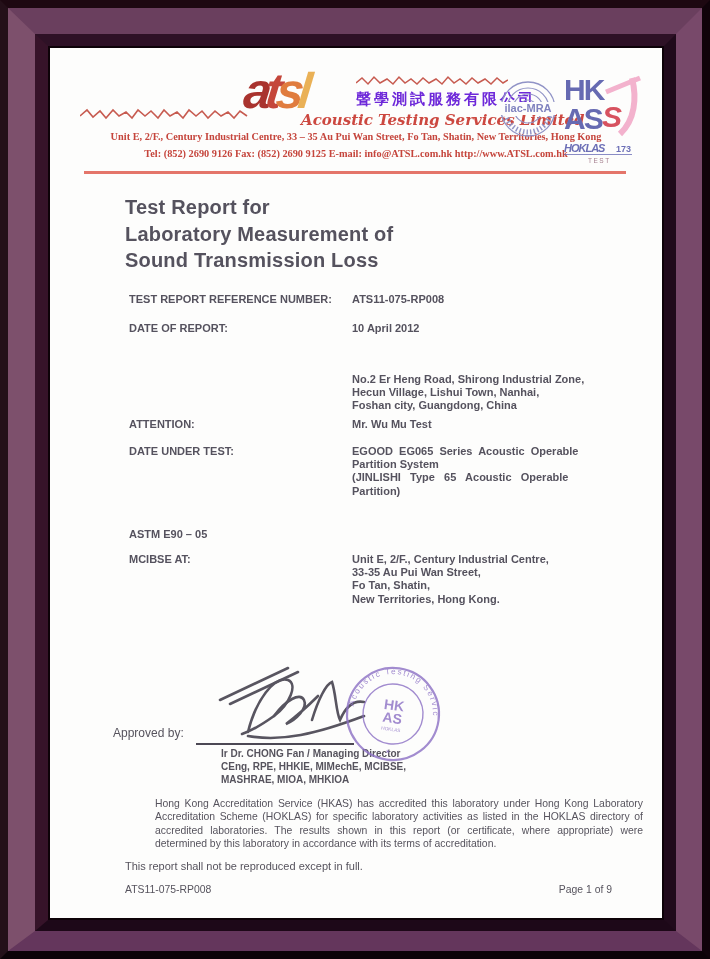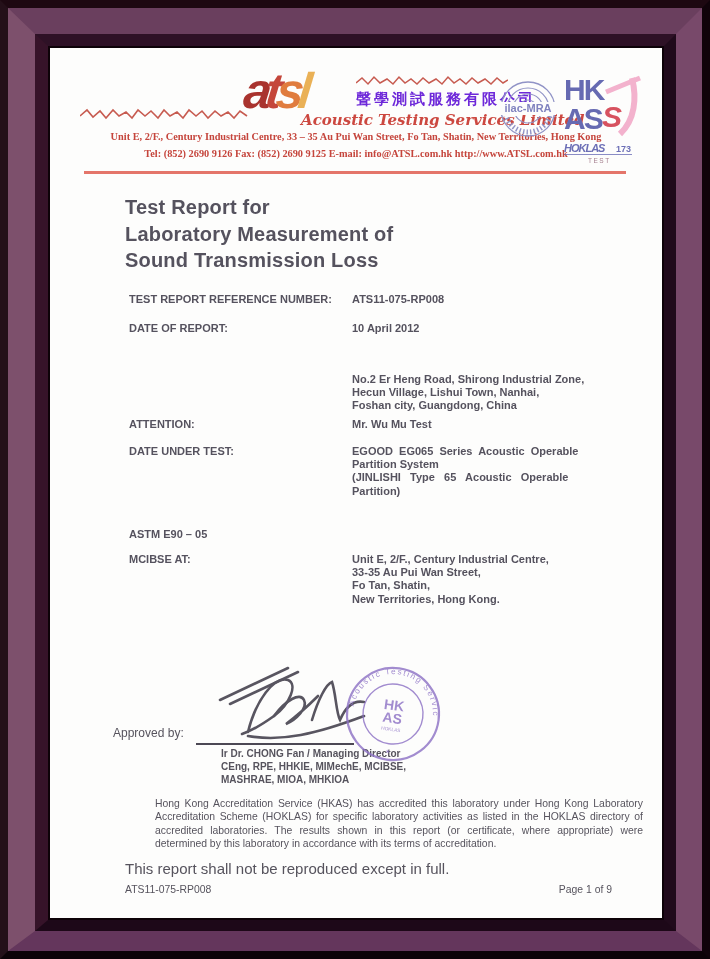--- a/index.html
+++ b/index.html
@@ -48,21 +48,21 @@
   
   .approved-label{position:absolute;left:63px;top:678px;font-size:12px;color:#56535d;}
   .sig-svg{position:absolute;left:140px;top:606px;}
   .sig-line{position:absolute;left:146px;top:695px;width:158px;height:1.5px;background:#4c4854;}
   .sig-name{position:absolute;left:171px;top:699px;font-size:10px;font-weight:700;
       color:#56535d;line-height:13px;white-space:pre-wrap;}
   .stamp{position:absolute;left:291px;top:614px;transform:rotate(8deg);opacity:.82;}
   
   .accred-note{position:absolute;left:75px;width:488px;top:749px;font-size:10.4px;
       color:#56535d;line-height:13.4px;text-align:justify;margin-left:30px;}
-  .repro-note{position:absolute;left:75px;top:812px;font-size:15px;color:#56535d;}
+  .repro-note{position:absolute;left:75px;top:812px;font-size:11px;color:#56535d;}
   .bottom-row{position:absolute;left:75px;right:50px;top:836px;font-size:10.4px;
       color:#56535d;display:flex;justify-content:space-between;}
   svg text{font-family:"Liberation Sans",sans-serif;}
 </style>
 </head>
 <body>
 
 <div class="frame-outer">
  <div class="frame-mid">
   <div class="frame-inner">

